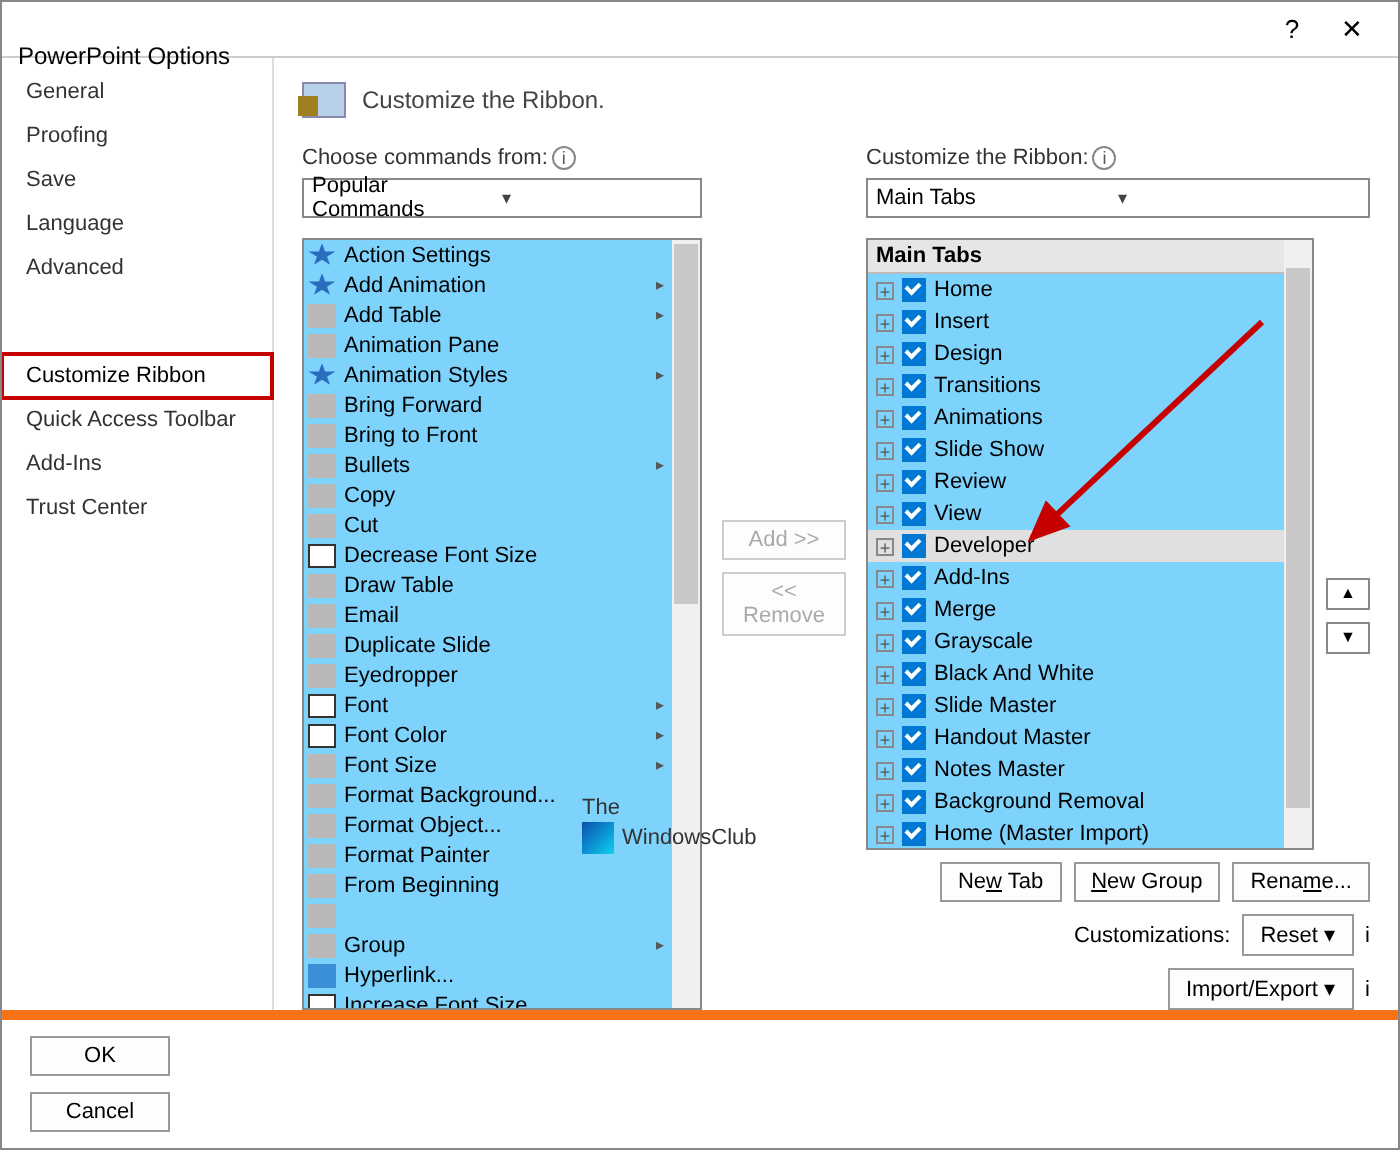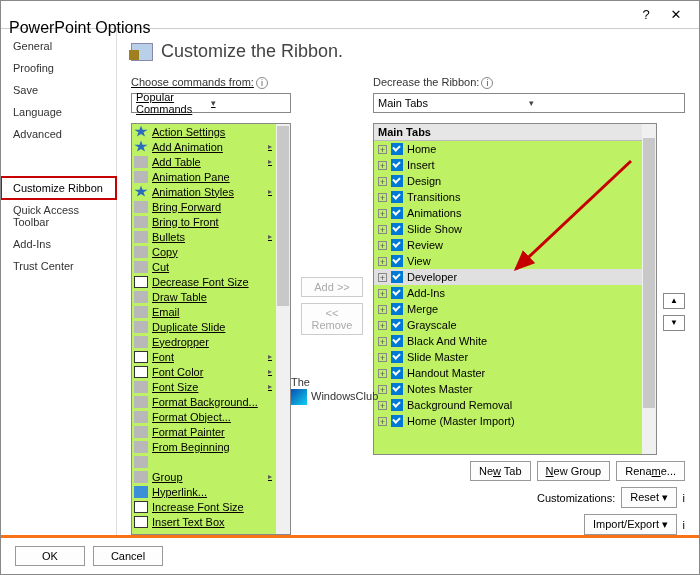--- a/index.html
+++ b/index.html
@@ -1,41 +1,41 @@
 <!DOCTYPE html>
 <html><head>
 <meta charset="utf-8">
 <style>
 * { box-sizing: border-box; margin: 0; padding: 0; font-family: "Segoe UI", Tahoma, sans-serif; font-size: 11px; }
 body { background: #fff; width: 700px; height: 575px; overflow: hidden; }
 .dialog { width: 700px; height: 575px; border: 1px solid #888; display: flex; flex-direction: column; position: relative; }
 .titlebar { height: 28px; background: #fff; border-bottom: 1px solid #ccc; display: flex; align-items: center; padding: 0 8px; }
-.titlebar .title { flex: 1; font-size: 16px; margin-top: 26px; }
+.titlebar .title { flex: 1; font-size: 12px; margin-top: 26px; }
 .titlebar .help { width: 30px; text-align: center; font-size: 13px; cursor: pointer; }
 .titlebar .close { width: 30px; text-align: center; font-size: 13px; cursor: pointer; }
 .content { flex: 1; display: flex; overflow: hidden; }
-.sidebar { width: 116px; border-right: 1px solid #ddd; padding: 6px 0; }
+.sidebar { width: 136px; border-right: 1px solid #ddd; padding: 6px 0; }
 .sidebar .nav-item { padding: 5px 12px; cursor: pointer; color: #333; }
 .sidebar .nav-item.selected { background: #fff; outline: 2px solid #c60000; outline-offset: -1px; color: #000; margin-top: 32px; }
 .main { flex: 1; padding: 12px 14px 0 14px; display: flex; flex-direction: column; overflow: hidden; }
 .hdr { display: flex; align-items: center; margin-bottom: 14px; }
 .hdr .big-icon { width: 22px; height: 18px; margin-right: 8px; background: #b8d0e8; border: 1px solid #88a; position: relative; }
 .hdr .big-icon::after { content: ""; position: absolute; left: -3px; top: 6px; width: 10px; height: 10px; background: #a07f20; }
-.hdr h1 { font-size: 18px; font-weight: normal; color: #444; }
+.hdr h1 { font-size: 12px; font-weight: normal; color: #444; }
 .two-col { flex: 1; display: flex; gap: 10px; overflow: hidden; }
 .col { display: flex; flex-direction: column; }
-.col.left { width: 160px; text-decoration: underline; }
+.col.left { width: 200px; }
 .col.mid { width: 62px; justify-content: center; gap: 6px; }
 .col.right { flex: 1; }
 .lbl { color: #333; margin-bottom: 4px; }
 .lbl .info { display: inline-block; width: 12px; height: 12px; border: 1px solid #888; border-radius: 50%; text-align: center; line-height: 10px; font-size: 9px; color: #555; margin-left: 2px; }
 .combo { border: 1px solid #888; background: #fff; height: 20px; display: flex; align-items: center; padding: 0 4px; margin-bottom: 10px; cursor: pointer; }
 .combo span { flex: 1; }
 .combo .chev { font-size: 9px; color: #444; }
-.listbox { flex: 1; border: 1px solid #888; background: #bef264; overflow: hidden; position: relative; }
+.listbox { flex: 1; border: 1px solid #888; background: #7dd3fc; overflow: hidden; position: relative; }
 .scroll { position: absolute; right: 0; top: 0; bottom: 0; width: 14px; background: #f0f0f0; }
 .thumb { position: absolute; right: 1px; width: 12px; background: #c8c8c8; }
 .cmd-list .thumb { top: 2px; height: 180px; }
 .tab-list .thumb { top: 14px; height: 270px; }
 .cmd-row { display: flex; align-items: center; height: 15px; padding: 0 2px; cursor: pointer; }
 .cmd-row .icn { width: 14px; height: 12px; margin-right: 4px; background: #d8c252; display: inline-block; }
 .cmd-row .icn.star { background: #2a6dbf; clip-path: polygon(50% 0, 61% 35%, 98% 35%, 68% 57%, 79% 91%, 50% 70%, 21% 91%, 32% 57%, 2% 35%, 39% 35%); }
 .cmd-row .icn.gray { background: #b8b8b8; }
 .cmd-row .icn.blue { background: #3a8fd8; }
 .cmd-row .icn.a { background: #fff; border: 1px solid #333; }
@@ -46,24 +46,24 @@
 .tab-row.sel { background: #e0e0e0; }
 .tab-row .pm { width: 9px; height: 9px; border: 1px solid #888; font-size: 9px; line-height: 8px; text-align: center; margin-right: 4px; color: #555; }
 .tab-row .cb { width: 12px; height: 12px; background: #0078d4; margin-right: 4px; position: relative; }
 .tab-row .cb::after { content: ""; position: absolute; left: 2px; top: 2px; width: 5px; height: 3px; border: 2px solid #fff; border-top: none; border-right: none; transform: rotate(-45deg); }
 .btn { border: 1px solid #999; background: #fdfdfd; padding: 3px 8px; cursor: pointer; text-align: center; }
 .btn.dis { color: #aaa; border-color: #ccc; cursor: default; }
 .spin { width: 22px; height: 16px; border: 1px solid #888; text-align: center; font-size: 8px; line-height: 14px; cursor: pointer; }
 .spin-col { display: flex; flex-direction: column; gap: 6px; align-items: flex-end; margin-top: 170px; }
 .underrow { display: flex; gap: 6px; margin-top: 6px; justify-content: flex-end; }
 .underrow2 { display: flex; gap: 6px; margin-top: 6px; align-items: center; justify-content: flex-end; }
-.buttons { border-top: 3px solid #f97316; padding: 8px 14px; display: flex; gap: 8px; }
+.buttons { border-top: 5px solid #f97316; padding: 8px 14px; display: flex; gap: 8px; flex-direction: column; }
 .buttons .btn { width: 70px; }
 .arrow { position: absolute; left: 500px; top: 150px; pointer-events: none; }
-.watermark { position: absolute; left: 290px; top: 375px; font-size: 13px; color: #333; pointer-events: none; line-height: 1.2; }
+.watermark { position: absolute; left: 290px; top: 397px; font-size: 13px; color: #333; pointer-events: none; line-height: 1.2; }
 .watermark .sq { display: inline-block; width: 16px; height: 16px; background: linear-gradient(135deg, #0a4fb0, #0ed0f0); margin-right: 4px; vertical-align: middle; }
 .ul { text-decoration: underline; }
 </style>
 </head>
 <body>
 
 <div class="dialog">
 
   <div class="titlebar">
     <div class="title">PowerPoint Options</div>
@@ -241,21 +241,21 @@
               </div>
           </div>
         </div>
 
         <div class="col mid">
           <div class="btn dis">Add &gt;&gt;</div>
           <div class="btn dis">&lt;&lt; Remove</div>
         </div>
 
         <div class="col right" style="position:relative">
-          <div class="lbl"><span>Decrease the Ribbon:</span><span class="info">i</span></div>
+          <div class="lbl"><span>Customize the Ribbon:</span><span class="info">i</span></div>
           <div class="combo">
             <span>Main Tabs</span>
               <span class="chev">▾</span>
           </div>
           <div style="display:flex;gap:6px;flex:1;overflow:hidden">
             <div class="listbox tab-list" style="flex:1">
               <div class="tab-hdr">Main Tabs</div>
               <div id="tabs" style="padding-right:14px">
                   <div class="tab-row">
                     <span class="pm">+</span>

